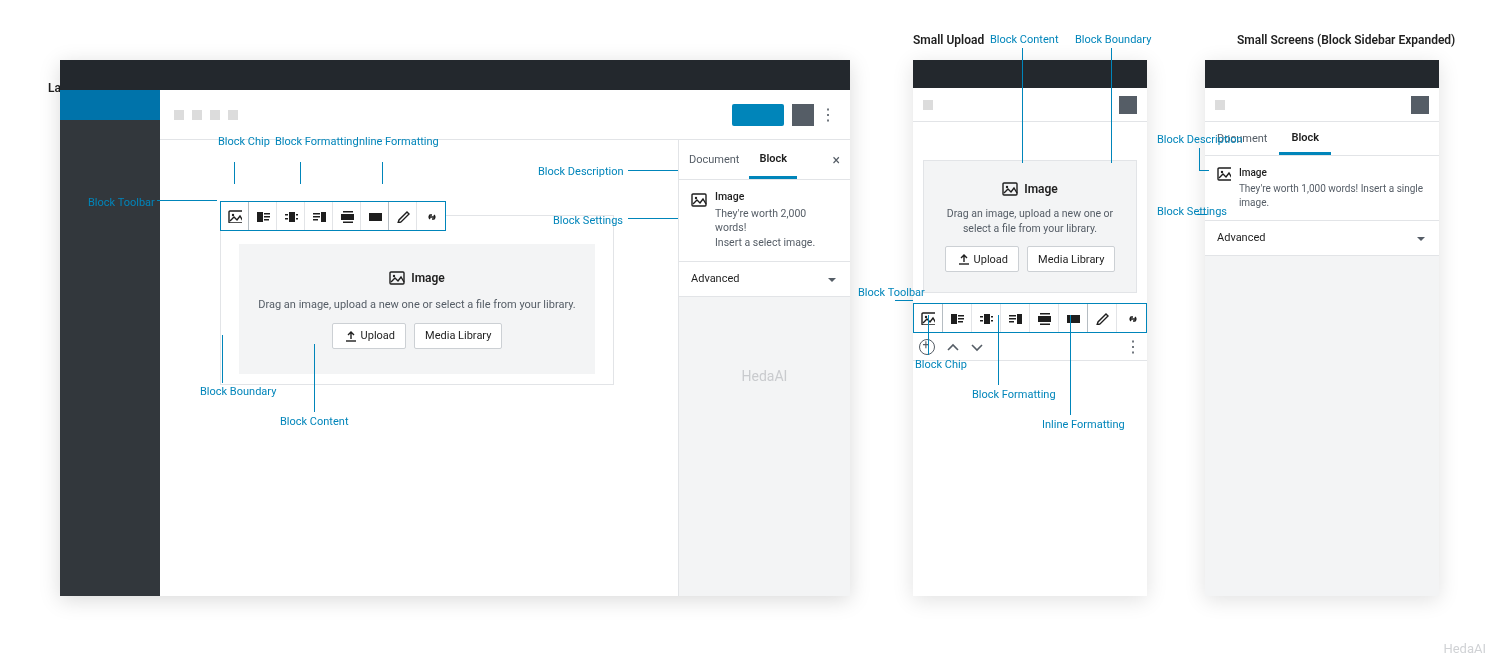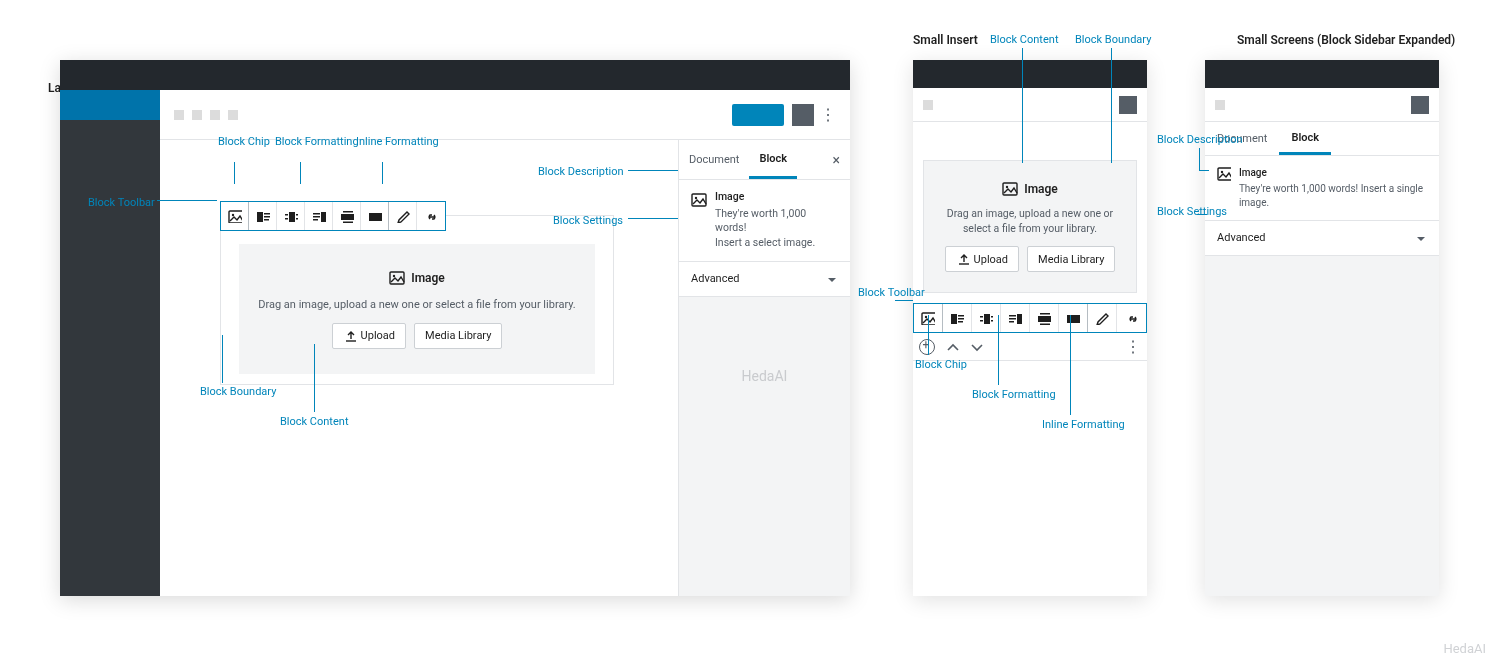--- a/index.html
+++ b/index.html
@@ -221,21 +221,21 @@
     <g id="i-chevup">
         <path d="M3 10 L8 5 L13 10" fill="none" stroke="#555d66" stroke-width="1.6"></path>
       </g>
     <g id="i-caret">
         <path d="M4 6 L8 10 L12 6 Z" fill="#555d66"></path>
       </g>
   </defs>
 </svg>
 
 <div class="heading" style="left:48px; top:33px;margin-top:48px;">Large Screens</div>
-<div class="heading" style="left:913px; top:33px;">Small Insert</div>
+<div class="heading" style="left:913px; top:33px;">Small Upload</div>
 <div class="heading" style="left:1237px; top:33px;">Small Screens (Block Sidebar Expanded)</div>
 
 <div class="annot" style="left:990px; top:33px;">Block Content</div>
 <div class="annot" style="left:1075px; top:33px;">Block Boundary</div>
 
 <div class="panel1">
   <div class="sidebar">
     <div class="active"></div>
   </div>
   <div class="editor">
@@ -325,21 +325,21 @@
         <div class="tab active">Block</div>
         <div class="spacer"></div>
         <div class="close">×</div>
       </div>
       <div class="desc">
         <svg class="ic2 ico">
             <use href="#i-image"></use>
           </svg>
         <div class="tx">
           <span class="t">Image</span>
-          <span>They're worth 1,000 words!</span><br>
+          <span>They're worth 2,000 words!</span><br>
           <span>Insert a select image.</span>
         </div>
       </div>
       <div class="advrow">
         <span>Advanced</span>
         <svg class="ic">
             <use href="#i-caret"></use>
           </svg>
       </div>
       <div class="wm">HedaAI</div>

